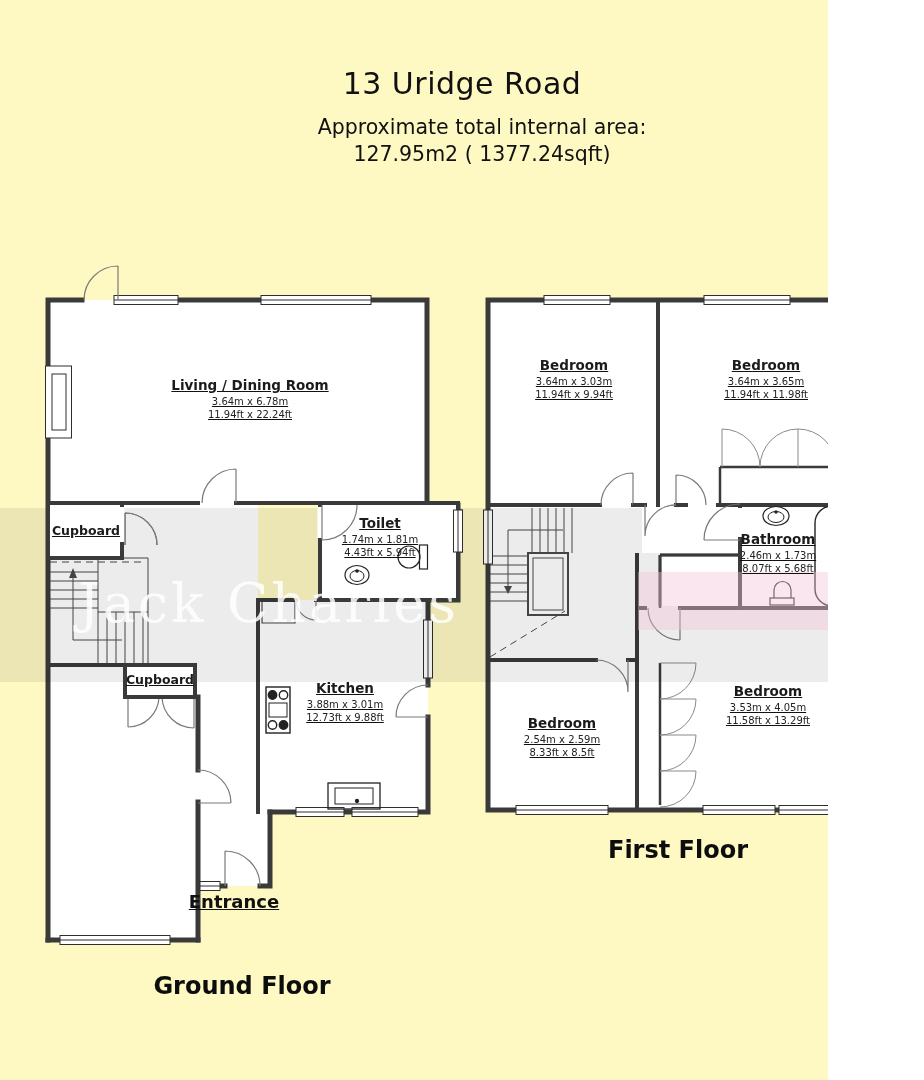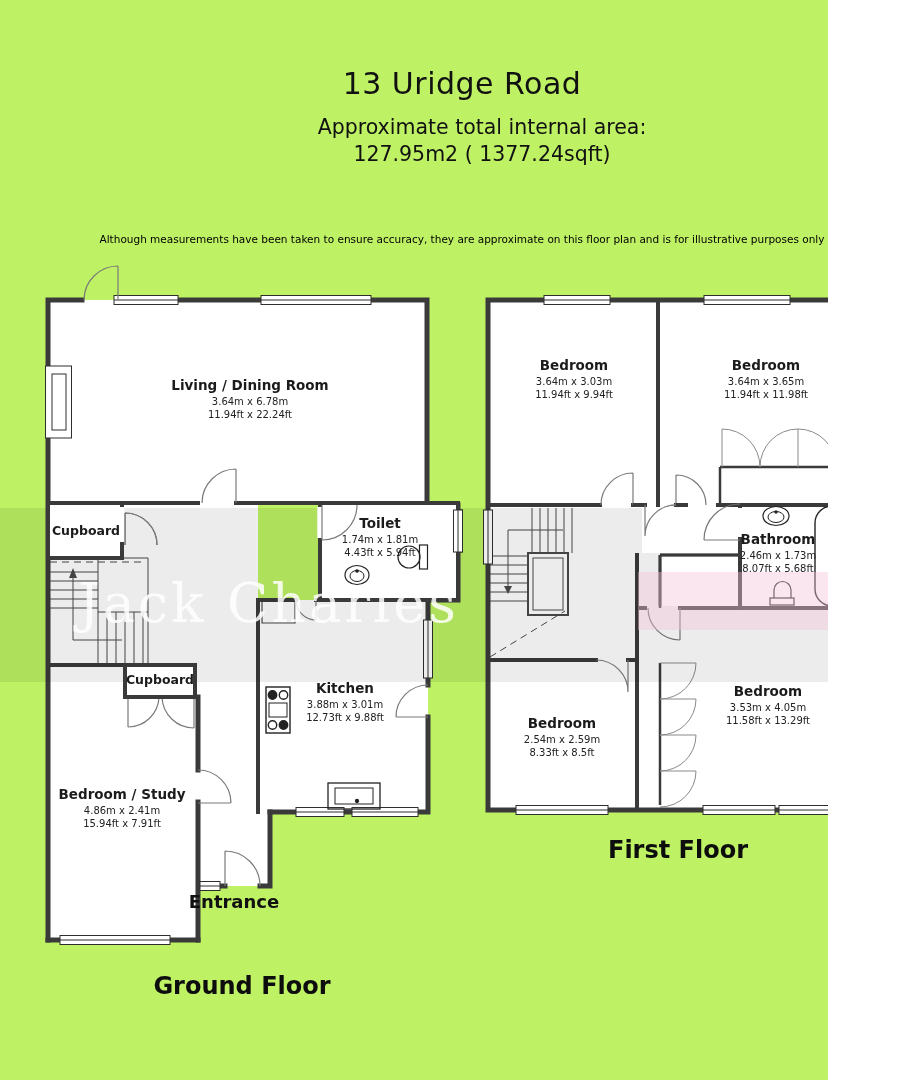--- a/index.html
+++ b/index.html
@@ -1,44 +1,43 @@
 <!DOCTYPE html>
 <html><head>
 <meta charset="utf-8">
 <style>
   html,body{margin:0;padding:0;background:#fff;}
-  .page{position:relative;width:828px;height:1080px;background:#bef264;overflow:hidden;
+  .page{position:relative;width:828px;height:1080px;background:#fef9c3;overflow:hidden;
         font-family:"DejaVu Sans","Liberation Sans",sans-serif;color:#111;}
   .page-title{position:absolute;left:0;width:924px;text-align:center;top:66px;
     font-size:30px;font-weight:500;letter-spacing:.5px;}
   .page-subtitle{position:absolute;left:0;width:924px;text-align:center;top:114px;
     font-size:20.5px;font-weight:400;line-height:27px;padding-left:20px;}
   .disclaimer{position:absolute;left:0;width:924px;text-align:center;top:233px;
     font-size:10.5px;font-weight:400;color:#000;}
   svg.plan{position:absolute;left:0;top:0;}
   .room-label{position:absolute;transform:translateX(-50%);text-align:center;
-    line-height:1.3;white-space:nowrap;z-index:6;}
+    line-height:1.3;white-space:nowrap;z-index:6;text-decoration:underline;}
   .room-name{font-size:13.5px;font-weight:600;color:#1b1b1b;}
   .room-name.small{font-size:12.5px;}
   .room-dim{font-size:10px;font-weight:400;color:#222;}
   .entrance-label{font-size:18px;font-weight:700;color:#111;}
   .floor-title{position:absolute;transform:translateX(-50%);font-size:24px;font-weight:700;
     color:#0d0d0d;z-index:6;white-space:nowrap;}
 </style>
 </head>
 <body>
 
 <div class="page">
 
   <div class="page-title">13 Uridge Road</div>
   <div class="page-subtitle">
     <div>Approximate total internal area:</div>
     <div>127.95m2 ( 1377.24sqft)</div>
   </div>
-  <div class="disclaimer">Although measurements have been taken to ensure accuracy, they are approximate on this floor plan and is for illustrative purposes only</div>
 
   <svg class="plan" width="924" height="1080" viewBox="0 0 924 1080">
 
     <g id="gf">
 
       <g fill="#ffffff" stroke="none">
         <rect x="48" y="300" width="379" height="203"></rect>
         <rect x="122" y="503" width="136" height="309"></rect>
         <rect x="48" y="558" width="100" height="107"></rect>
         <rect x="258" y="600" width="170" height="212"></rect>
@@ -299,25 +298,20 @@
     <div class="room-dim">4.43ft x 5.94ft</div>
   </div>
   <div class="room-label" style="left:160px;top:672px">
     <div class="room-name small">Cupboard</div>
   </div>
   <div class="room-label" style="left:345px;top:680px">
     <div class="room-name">Kitchen</div>
     <div class="room-dim">3.88m x 3.01m</div>
     <div class="room-dim">12.73ft x 9.88ft</div>
   </div>
-  <div class="room-label" style="left:122px;top:786px">
-    <div class="room-name">Bedroom / Study</div>
-    <div class="room-dim">4.86m x 2.41m</div>
-    <div class="room-dim">15.94ft x 7.91ft</div>
-  </div>
   <div class="room-label" style="left:234px;top:890px">
     <div class="entrance-label">Entrance</div>
   </div>
 
   <div class="room-label" style="left:574px;top:357px">
     <div class="room-name">Bedroom</div>
     <div class="room-dim">3.64m x 3.03m</div>
     <div class="room-dim">11.94ft x 9.94ft</div>
   </div>
   <div class="room-label" style="left:766px;top:357px">

